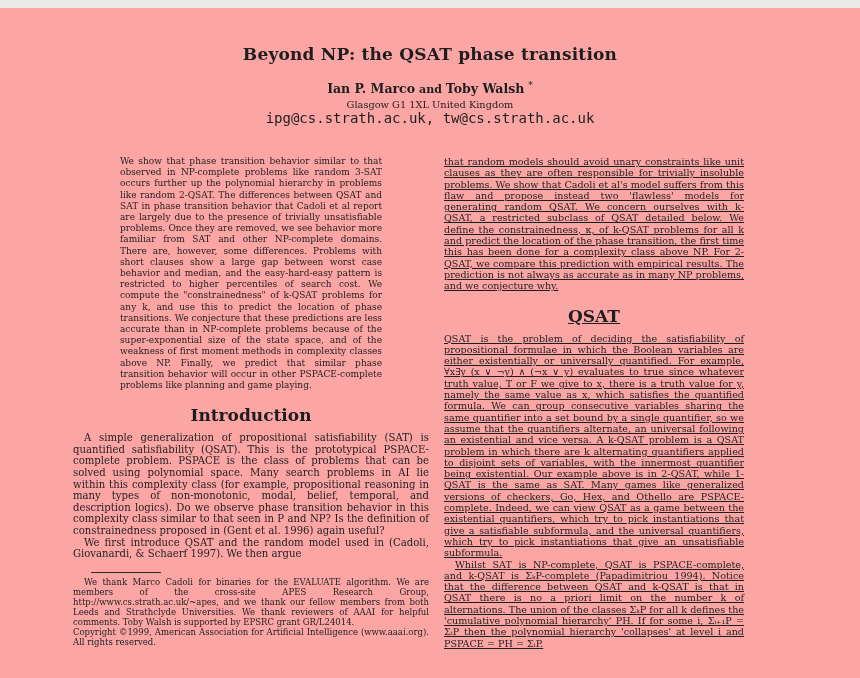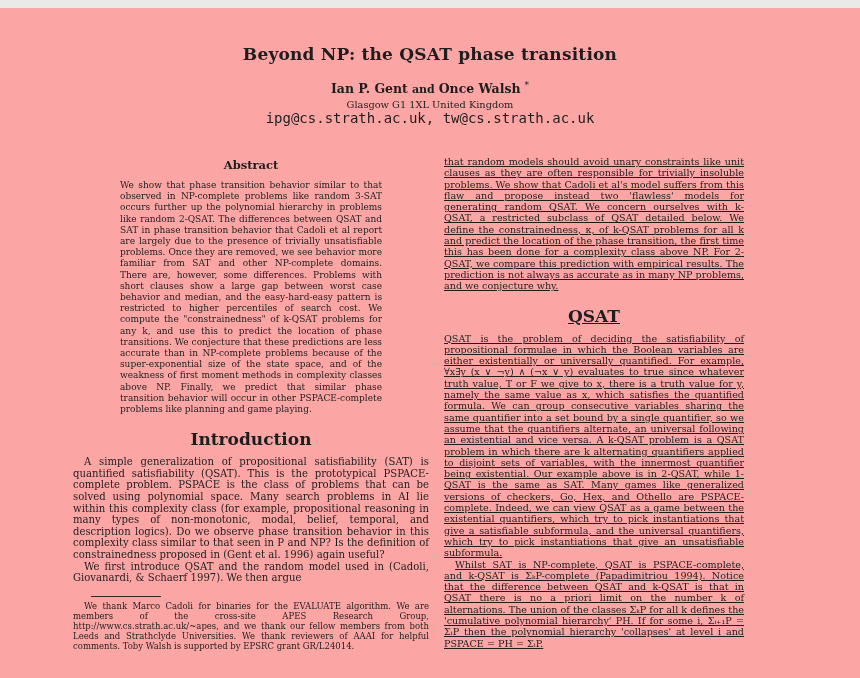--- a/index.html
+++ b/index.html
@@ -92,44 +92,44 @@
   }
 </style>
 </head>
 <body>
 
 <div class="page">
 
   <h1 class="title">Beyond NP: the QSAT phase transition</h1>
 
   <div class="byline">
-    <span class="author">Ian P. Gent</span>
+    <span class="author">Ian P. Marco</span>
     <span class="conj">and</span>
-    <span class="author">Once Walsh</span>
+    <span class="author">Toby Walsh</span>
     <sup>*</sup>
   </div>
 
   <div class="affil">
     <div>Glasgow G1 1XL United Kingdom</div>
     <div class="emails">ipg@cs.strath.ac.uk, tw@cs.strath.ac.uk</div>
   </div>
 
   <div class="columns">
 
     <div class="col-left">
-      <div class="abs-heading">Abstract</div>
       <p class="abs-body">We show that phase transition behavior similar to that observed in NP-complete problems like random 3-SAT occurs further up the polynomial hierarchy in problems like random 2-QSAT. The differences between QSAT and SAT in phase transition behavior that Cadoli et al report are largely due to the presence of trivially unsatisfiable problems. Once they are removed, we see behavior more familiar from SAT and other NP-complete domains. There are, however, some differences. Problems with short clauses show a large gap between worst case behavior and median, and the easy-hard-easy pattern is restricted to higher percentiles of search cost. We compute the "constrainedness" of k-QSAT problems for any k, and use this to predict the location of phase transitions. We conjecture that these predictions are less accurate than in NP-complete problems because of the super-exponential size of the state space, and of the weakness of first moment methods in complexity classes above NP. Finally, we predict that similar phase transition behavior will occur in other PSPACE-complete problems like planning and game playing.</p>
 
       <div class="sec-heading">Introduction</div>
       <p class="body-par indent">A simple generalization of propositional satisfiability (SAT) is quantified satisfiability (QSAT). This is the prototypical PSPACE-complete problem. PSPACE is the class of problems that can be solved using polynomial space. Many search problems in AI lie within this complexity class (for example, propositional reasoning in many types of non-monotonic, modal, belief, temporal, and description logics). Do we observe phase transition behavior in this complexity class similar to that seen in P and NP? Is the definition of constrainedness proposed in (Gent et al. 1996) again useful?</p>
       <p class="body-par indent">We first introduce QSAT and the random model used in (Cadoli, Giovanardi, &amp; Schaerf 1997). We then argue</p>
 
       <div class="footnote">
         <hr class="fn-rule">
         <p class="fn-par indent">We thank Marco Cadoli for binaries for the EVALUATE algorithm. We are members of the cross-site APES Research Group, http://www.cs.strath.ac.uk/~apes, and we thank our fellow members from both Leeds and Strathclyde Universities. We thank reviewers of AAAI for helpful comments. Toby Walsh is supported by EPSRC grant GR/L24014.</p>
+        <p class="fn-par">Copyright ©1999, American Association for Artificial Intelligence (www.aaai.org). All rights reserved.</p>
       </div>
     </div>
 
     <div class="col-right">
       <p class="body-par">that random models should avoid unary constraints like unit clauses as they are often responsible for trivially insoluble problems. We show that Cadoli et al's model suffers from this flaw and propose instead two 'flawless' models for generating random QSAT. We concern ourselves with k-QSAT, a restricted subclass of QSAT detailed below. We define the constrainedness, κ, of k-QSAT problems for all k and predict the location of the phase transition, the first time this has been done for a complexity class above NP. For 2-QSAT, we compare this prediction with empirical results. The prediction is not always as accurate as in many NP problems, and we conjecture why.</p>
 
       <div class="sec-heading">QSAT</div>
       <p class="body-par">QSAT is the problem of deciding the satisfiability of propositional formulae in which the Boolean variables are either existentially or universally quantified. For example, ∀x∃y (x ∨ ¬y) ∧ (¬x ∨ y) evaluates to true since whatever truth value, T or F we give to x, there is a truth value for y, namely the same value as x, which satisfies the quantified formula. We can group consecutive variables sharing the same quantifier into a set bound by a single quantifier, so we assume that the quantifiers alternate, an universal following an existential and vice versa. A k-QSAT problem is a QSAT problem in which there are k alternating quantifiers applied to disjoint sets of variables, with the innermost quantifier being existential. Our example above is in 2-QSAT, while 1-QSAT is the same as SAT. Many games like generalized versions of checkers, Go, Hex, and Othello are PSPACE-complete. Indeed, we can view QSAT as a game between the existential quantifiers, which try to pick instantiations that give a satisfiable subformula, and the universal quantifiers, which try to pick instantiations that give an unsatisfiable subformula.</p>
       <p class="body-par indent">Whilst SAT is NP-complete, QSAT is PSPACE-complete, and k-QSAT is ΣₖP-complete (Papadimitriou 1994). Notice that the difference between QSAT and k-QSAT is that in QSAT there is no a priori limit on the number k of alternations. The union of the classes ΣₖP for all k defines the 'cumulative polynomial hierarchy' PH. If for some i, Σᵢ₊₁P = ΣᵢP then the polynomial hierarchy 'collapses' at level i and PSPACE = PH = ΣᵢP.</p>
     </div>

